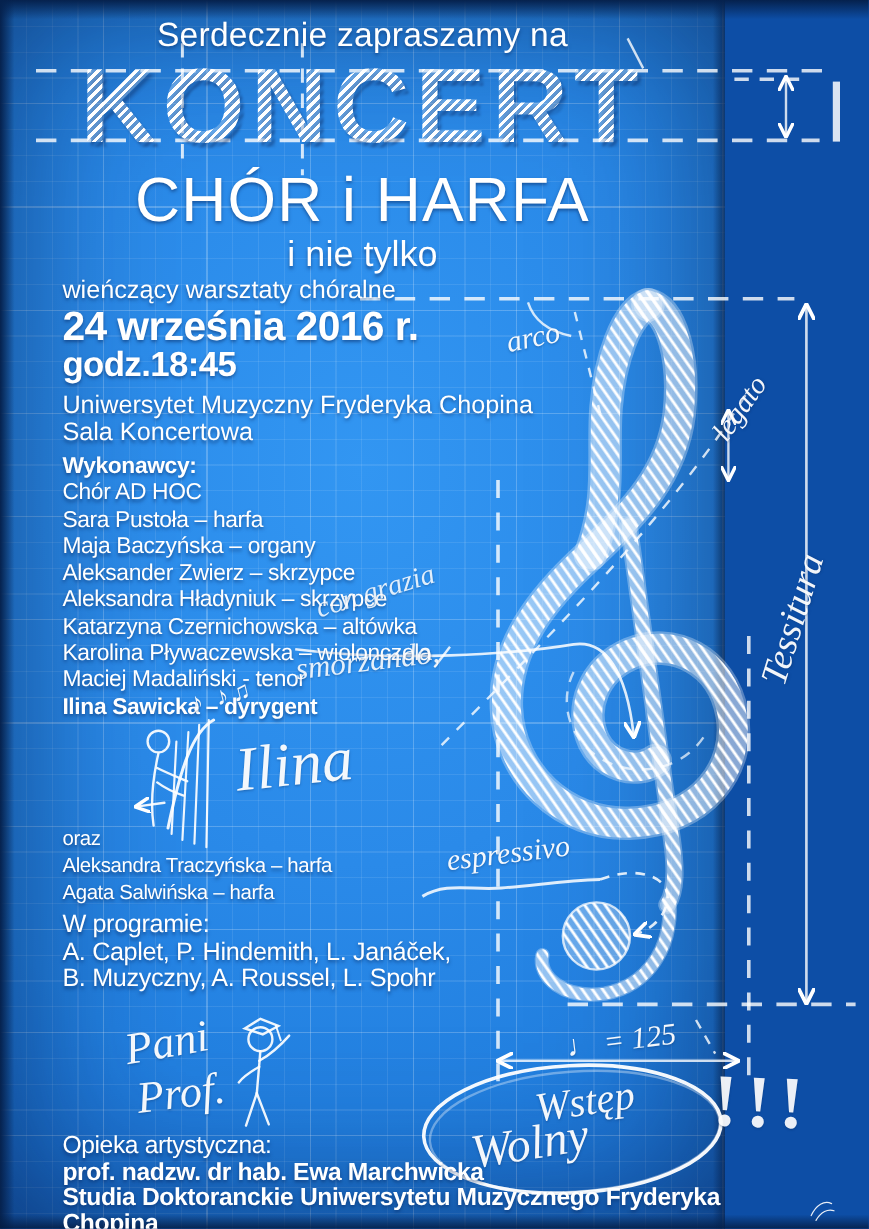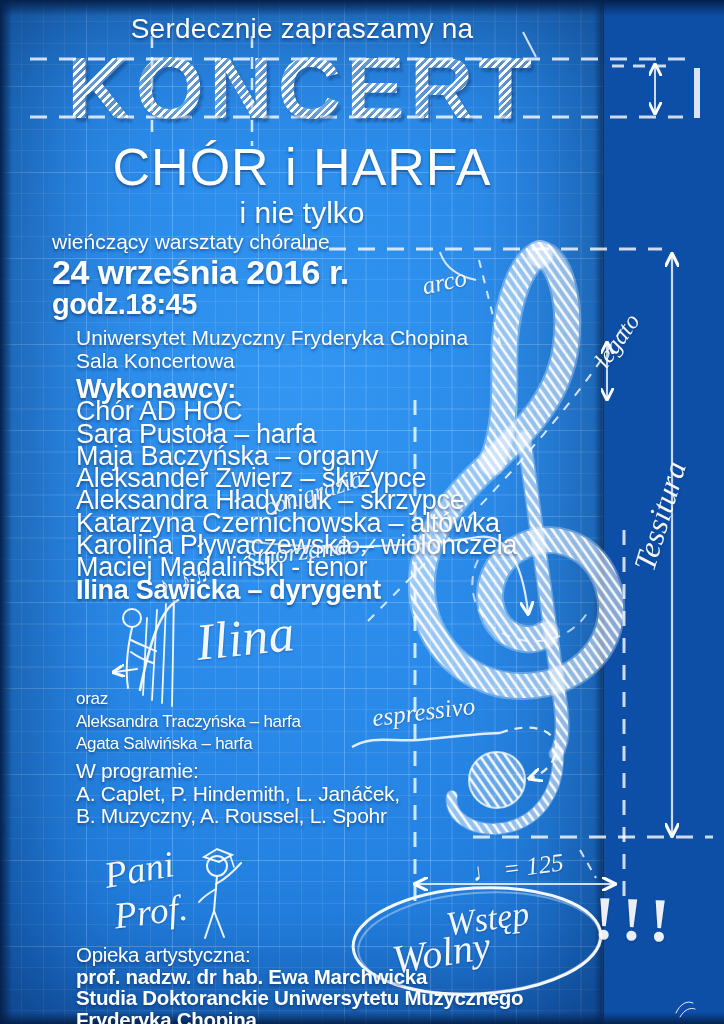--- a/index.html
+++ b/index.html
@@ -31,27 +31,27 @@
     -webkit-background-clip:text;background-clip:text;color:transparent;
     filter:drop-shadow(3px 4px 1px rgba(10,40,95,.45));transform:scaleY(1.0);}
   #chor-harfa{top:137px;font-size:52px;font-weight:400;letter-spacing:1px;}
   #nie-tylko{top:196px;font-size:30px;}
 
   .col{left:52px;}
   #workshop{top:230px;font-size:21px;}
   #event-date{top:253px;font-size:34px;font-weight:bold;letter-spacing:-.5px;}
   #event-time{top:288px;font-size:29px;font-weight:bold;letter-spacing:-.5px;}
   #venue{top:327px;font-size:21px;line-height:22.5px;}
-  #performers{top:378px;font-size:27px;line-height:22.3px;letter-spacing:-.3px;}
+  #performers{top:378px;font-size:19px;line-height:22.3px;letter-spacing:-.3px;}
   #performers .b{font-weight:bold;}
   #additional{top:688px;font-size:17px;line-height:22.5px;letter-spacing:-.3px;}
   #program{top:760px;font-size:21px;line-height:22.5px;letter-spacing:-.3px;}
   #care{top:944px;font-size:20.5px;line-height:21.5px;letter-spacing:-.3px;}
   #care .b{font-weight:bold;}
-  .row{display:block;margin-left:24px;}
+  .row{display:block;}
 
   
   .hand{position:absolute;color:rgba(255,255,255,.95);font-family:"Liberation Serif",serif;
         font-style:italic;white-space:nowrap;text-shadow:0 1px 2px rgba(10,40,90,.35);}
   #hw-arco{left:422px;top:268px;font-size:25px;transform:rotate(-12deg);}
   #hw-legato{left:600px;top:352px;font-size:24px;transform:rotate(-55deg);transform-origin:left center;}
   #hw-tessitura{left:604px;top:498px;font-size:31px;transform:rotate(-73deg);transform-origin:center;}
   #hw-congrazia{left:262px;top:480px;font-size:24px;transform:rotate(-17deg);opacity:.9;}
   #hw-smorzando{left:246px;top:536px;font-size:26px;transform:rotate(-7deg);opacity:.92;}
   #hw-espressivo{left:372px;top:698px;font-size:25px;transform:rotate(-7deg);}

